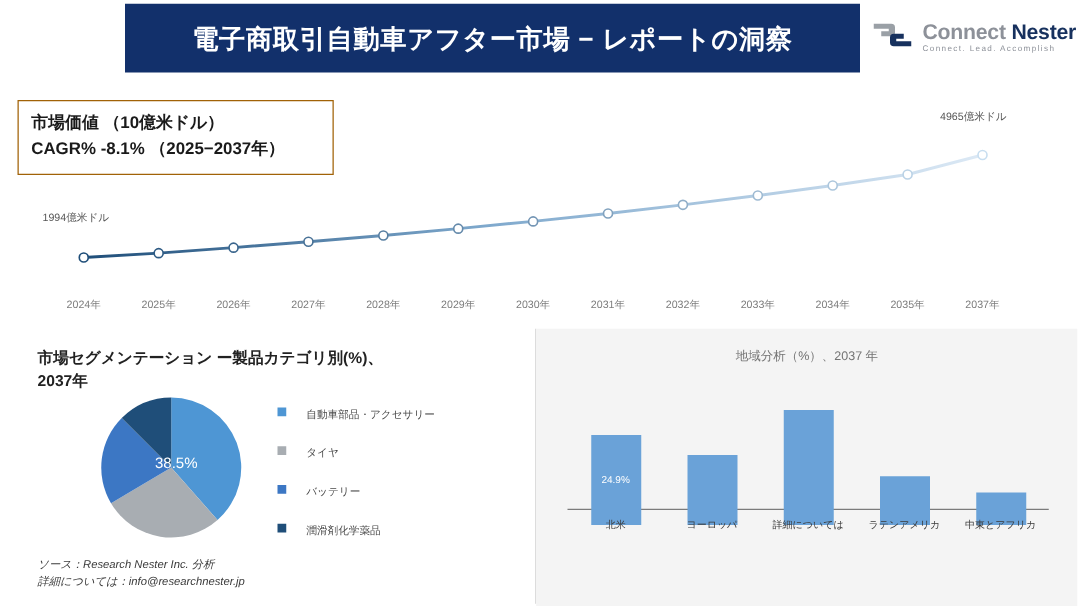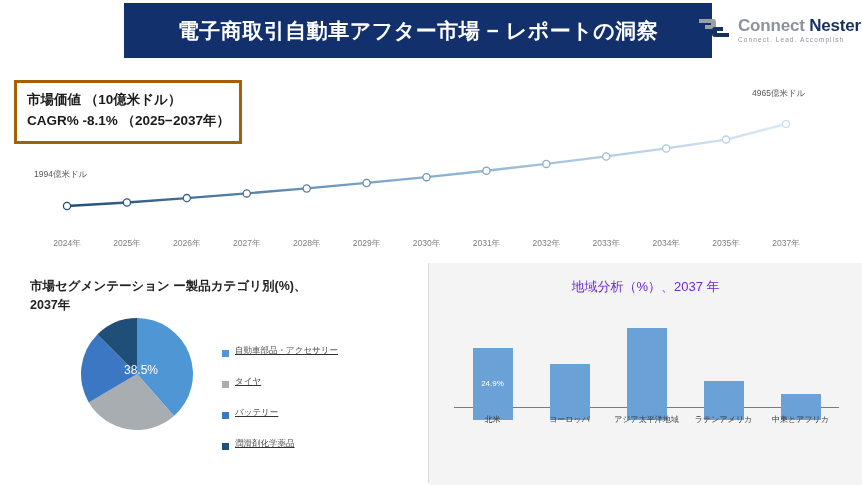--- a/index.html
+++ b/index.html
@@ -20,21 +20,20 @@
   #header-bar {
     position: absolute;
     left: 100px;
     top: 3px;
     width: 588px;
     height: 55px;
     background: #12306b;
     display: flex;
     align-items: center;
     justify-content: center;
-    margin-left: 24px;
   }
   #header-title {
     color: #ffffff;
     font-size: 21px;
     font-weight: bold;
     letter-spacing: 0.5px;
     white-space: nowrap;
   }
   #brand-logo {
     position: absolute;
@@ -62,23 +61,23 @@
     letter-spacing: 1.1px;
     margin-top: 3px;
     white-space: nowrap;
   }
 
   
   #value-box {
     position: absolute;
     left: 14px;
     top: 80px;
-    width: 228px;
+    width: 253px;
     padding: 7px 10px 9px 10px;
-    border: 3px solid #a16207;
+    border: 1px solid #a16207;
     background: #fff;
     box-sizing: border-box;
   }
   #value-box div {
     font-size: 13.5px;
     font-weight: bold;
     color: #1a1a1a;
     line-height: 1.55;
     white-space: nowrap;
   }
@@ -161,24 +160,23 @@
     font-weight: normal;
   }
   #pie-legend {
     position: absolute;
     left: 222px;
     top: 63px;
     width: 190px;
   }
   .legend-row {
     display: flex;
-    align-items: flex-end;
-    gap: 6px;
+    align-items: flex-start;
+    gap: 16px;
     height: 31px;
-    text-decoration: underline;
   }
   .legend-swatch {
     width: 7px;
     height: 7px;
     flex: 0 0 auto;
   }
   .legend-text {
     font-size: 8.5px;
     color: #4a4a4a;
     white-space: nowrap;
@@ -201,22 +199,22 @@
     width: 433px;
     height: 222px;
     background: #f4f4f4;
   }
   #regional-title {
     position: absolute;
     left: 0;
     top: 15px;
     width: 433px;
     text-align: center;
-    font-size: 13px;
-    color: #6d28d9;
+    font-size: 10px;
+    color: #737373;
   }
   #bar-chart {
     position: absolute;
     left: 25px;
     top: 50px;
     width: 385px;
     height: 115px;
   }
   .bar-baseline {
     position: absolute;
@@ -357,40 +355,44 @@
       <div class="legend-row">
         <span class="legend-swatch" style="background: rgb(60, 119, 196);"></span>
         <span class="legend-text">バッテリー</span>
       </div>
       <div class="legend-row">
         <span class="legend-swatch" style="background: rgb(31, 78, 121);"></span>
         <span class="legend-text">潤滑剤化学薬品</span>
       </div>
     </div>
 
+  <div id="source-note">
+    <div>ソース：Research Nester Inc. 分析</div>
+    <div>詳細については：info@researchnester.jp</div>
+  </div>
 </div>
 
 <div id="regional-panel">
   <div id="regional-title">地域分析（%）、2037 年</div>
   <div id="bar-chart">
     <div class="bar-baseline"></div>
   <div class="bar-col" style="left: 38.5px; height: 71.5875px;">
         <div class="bar-rect" style="height: 71.5875px; background: rgb(106, 162, 216); position: relative;">
           <div class="bar-value" style="top: 30.7937px;">24.9%</div>
         </div>
       </div>
       <div class="bar-name" style="left: 38.5px;">北米</div>
       <div class="bar-col" style="left: 115.5px; height: 56.0625px;">
         <div class="bar-rect" style="height: 56.0625px; background: rgb(106, 162, 216); position: relative;"></div>
       </div>
       <div class="bar-name" style="left: 115.5px;">ヨーロッパ</div>
       <div class="bar-col" style="left: 192.5px; height: 92px;">
         <div class="bar-rect" style="height: 92px; background: rgb(106, 162, 216); position: relative;"></div>
       </div>
-      <div class="bar-name" style="left: 192.5px;">アジア太平洋地域</div>
+      <div class="bar-name" style="left: 192.5px;">詳細については</div>
       <div class="bar-col" style="left: 269.5px; height: 38.8125px;">
         <div class="bar-rect" style="height: 38.8125px; background: rgb(106, 162, 216); position: relative;"></div>
       </div>
       <div class="bar-name" style="left: 269.5px;">ラテンアメリカ</div>
       <div class="bar-col" style="left: 346.5px; height: 25.875px;">
         <div class="bar-rect" style="height: 25.875px; background: rgb(106, 162, 216); position: relative;"></div>
       </div>
       <div class="bar-name" style="left: 346.5px;">中東とアフリカ</div>
     </div>
 </div>

